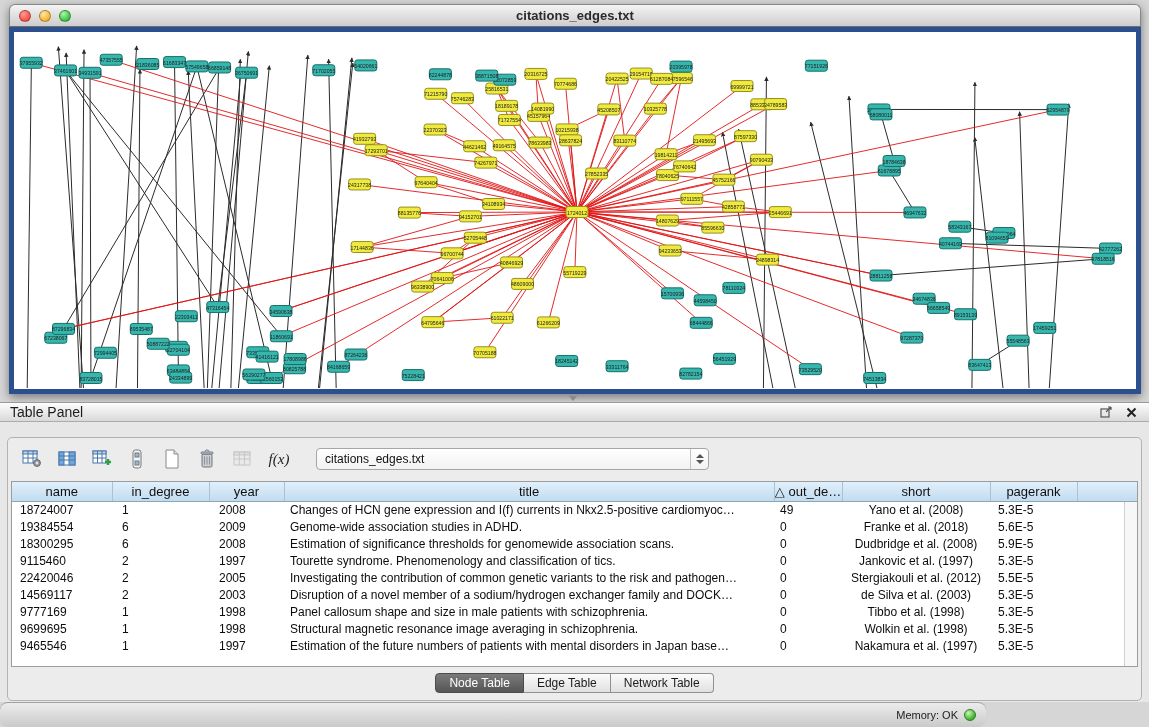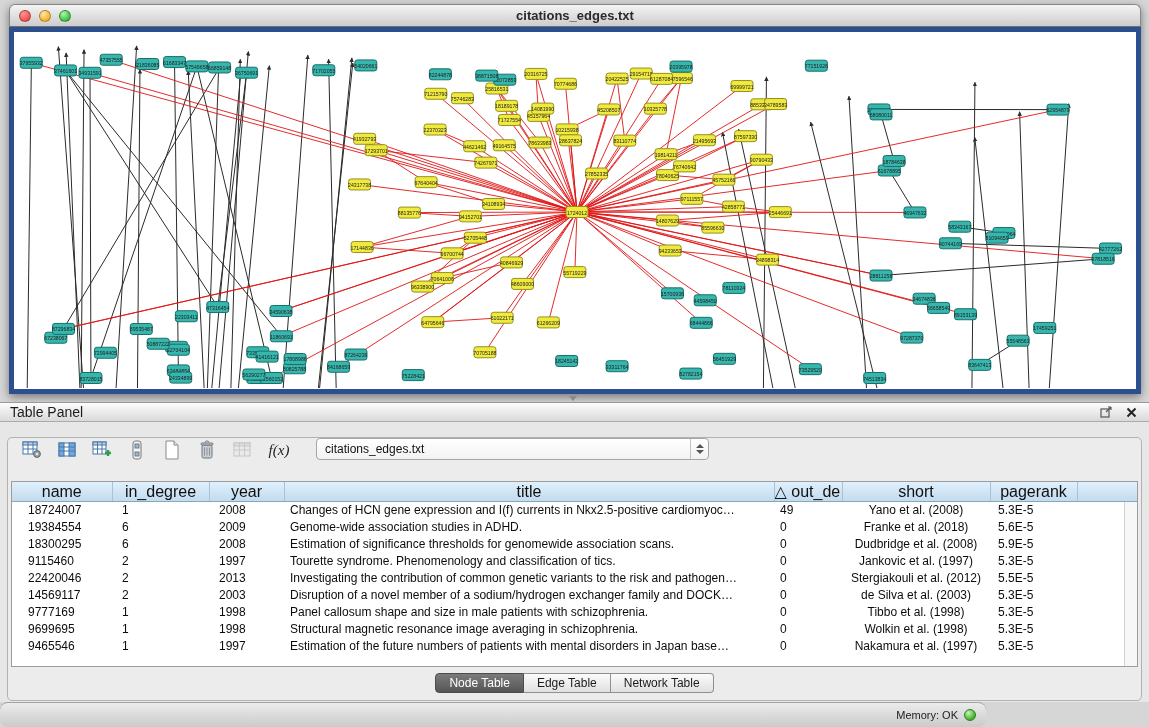--- a/index.html
+++ b/index.html
@@ -33,41 +33,41 @@
                  background:#e7e7e7; border-top:1px solid #9a9a9a; }
   .panel-header { height:19px; background:linear-gradient(#fdfdfd,#d9d9d9);
                   border-bottom:1px solid #ababab; display:flex; align-items:center;
                   padding:0 10px; font-size:14px; color:#1d1d1d; }
   .panel-header .spacer { flex:1; }
   .ph-icon { width:16px; height:14px; margin-left:9px; display:flex; align-items:center; justify-content:center; cursor:default; }
 
   .content-box { margin:15px 7px 0 7px; height:264px; border:1px solid #b2b2b2;
                  border-radius:5px; background:#ececec; overflow:hidden; }
 
-  .toolbar { height:42px; display:flex; align-items:flex-start; padding:0 12px; gap:11px; }
+  .toolbar { height:42px; display:flex; align-items:center; padding:0 12px; gap:11px; }
   .tool-btn { width:24px; height:24px; display:flex; align-items:center; justify-content:center; border-radius:3px; }
   .fx-btn { font-family:"Liberation Serif", serif; font-style:italic; font-size:15px; color:#222; width:28px; }
   .dropdown { margin-left:12px; width:393px; height:22px; background:linear-gradient(#ffffff,#f2f2f2);
               border:1px solid #a6a6a6; border-radius:4px; display:flex; align-items:center;
               font-size:12px; color:#111; position:relative; padding-left:8px; }
   .dd-arrows { position:absolute; right:0; top:0; width:18px; height:20px; border-left:1px solid #c2c2c2;
                display:flex; flex-direction:column; align-items:center; justify-content:center; gap:2px; }
   .dd-arrows i { display:block; width:0; height:0; border-left:4px solid transparent; border-right:4px solid transparent; }
   .dd-arrows .up { border-bottom:4px solid #555; }
   .dd-arrows .dn { border-top:4px solid #555; }
 
   .grid { margin:1px 3px 0 3px; height:186px; background:#ffffff; border:1px solid #9c9c9c; position:relative; }
   table.data { width:100%; border-collapse:collapse; table-layout:fixed; }
-  table.data th { height:19px; font-size:16px; font-weight:normal; color:#101010; text-align:center;
+  table.data th { height:19px; font-size:13px; font-weight:normal; color:#101010; text-align:center;
                   background:linear-gradient(#e0f0fc,#c2dbee); border-right:1px solid #a8c3d8;
                   border-bottom:1px solid #8aa6ba; overflow:hidden; white-space:nowrap; }
   table.data th.c-fill { border-right:none; }
   table.data td { height:17px; font-size:12px; color:#0c0c0c; padding:0 4px; overflow:hidden;
                   white-space:nowrap; text-overflow:ellipsis; }
-  table.data td.c0 { padding-left:16px; }
+  table.data td.c0 { padding-left:8px; }
   table.data td.c1 { padding-left:10px; }
   table.data td.c2 { padding-left:10px; }
   table.data td.c3 { padding-left:6px; }
   table.data td.c4 { padding-left:6px;margin-top:16px; }
   table.data td.c5 { text-align:center; }
   table.data td.c6 { padding-left:8px; }
   .vscroll { position:absolute; right:0; top:20px; bottom:0; width:13px;
              background:#f7f7f7; border-left:1px solid #d2d2d2; }
 
   .tabs-row { height:32px; display:flex; align-items:center; justify-content:center; }
@@ -945,21 +945,21 @@
               <td class="c2">1997</td>
               <td class="c3">Tourette syndrome. Phenomenology and classification of tics.</td>
               <td class="c4">0</td>
               <td class="c5">Jankovic et al. (1997)</td>
               <td class="c6">5.3E-5</td>
               <td class="c-fill"></td>
             </tr>
             <tr>
               <td class="c0">22420046</td>
               <td class="c1">2</td>
-              <td class="c2">2013</td>
+              <td class="c2">2005</td>
               <td class="c3">Investigating the contribution of common genetic variants to the risk and pathogen…</td>
               <td class="c4">0</td>
               <td class="c5">Stergiakouli et al. (2012)</td>
               <td class="c6">5.5E-5</td>
               <td class="c-fill"></td>
             </tr>
             <tr>
               <td class="c0">14569117</td>
               <td class="c1">2</td>
               <td class="c2">2003</td>

